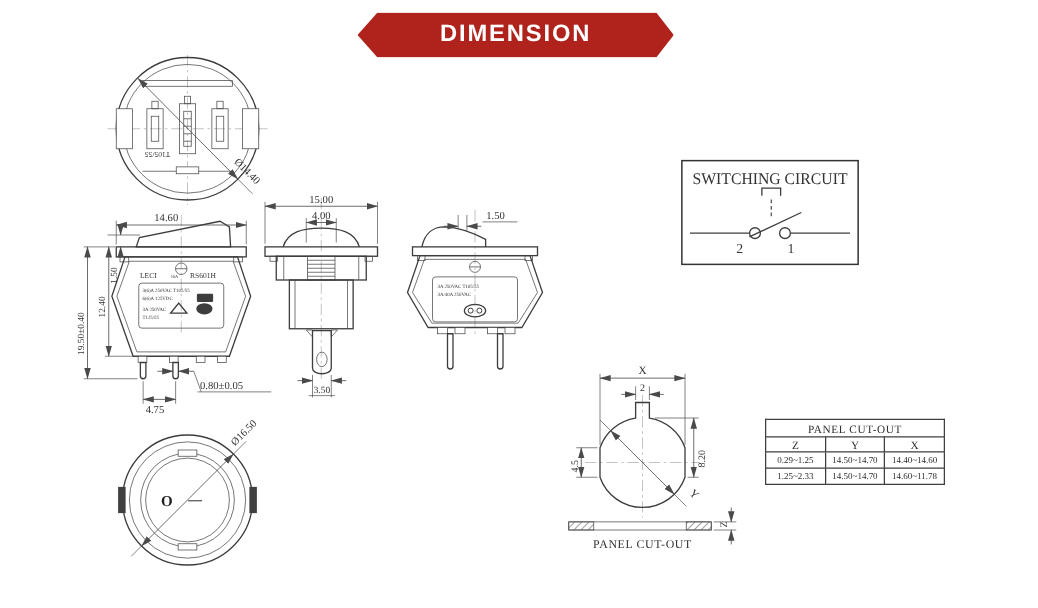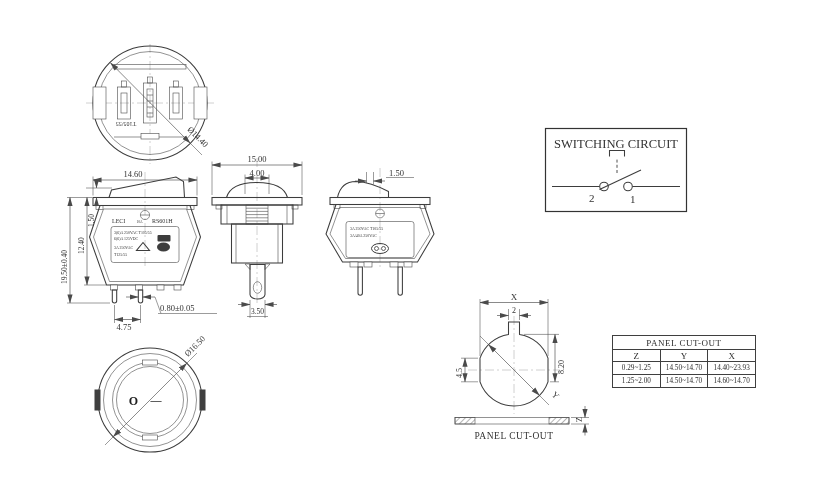--- a/index.html
+++ b/index.html
@@ -28,20 +28,23 @@
        font-family:"Liberation Serif",serif;font-weight:normal;color:#2e2e2e;}
   .tbl-title{font-size:9px;height:13px;letter-spacing:.5px;}
   .tbl-head{font-size:9px;height:11px;}
   .tbl-cell{font-size:7.2px;height:12px;white-space:nowrap;}
 </style>
 </head>
 <body>
 
 <div class="page">
 
+  <div class="banner">
+    <span>DIMENSION</span>
+  </div>
 
   <svg width="830" height="486" viewBox="0 0 830 486">
     <defs>
       <marker id="ar" viewBox="0 0 8 6" refX="7.6" refY="3" markerWidth="9" markerHeight="7" orient="auto-start-reverse" markerUnits="userSpaceOnUse">
         <path d="M0 0.7 L8 3 L0 5.3 Z" fill="#4a4a4a"></path>
       </marker>
       <pattern id="hat" width="4" height="4" patternUnits="userSpaceOnUse" patternTransform="rotate(45)">
         <line x1="0" y1="0" x2="0" y2="4" stroke="#6a6a6a" stroke-width="1"></line>
       </pattern>
     </defs>
@@ -285,24 +288,24 @@
             <th class="tbl-title" colspan="3">PANEL CUT-OUT</th>
           </tr>
       <tr>
         <th class="tbl-head" style="width:46px">Z</th>
         <th class="tbl-head" style="width:50px">Y</th>
         <th class="tbl-head" style="width:48px">X</th>
       </tr>
       <tr>
         <td class="tbl-cell">0.29~1.25</td>
         <td class="tbl-cell">14.50~14.70</td>
-        <td class="tbl-cell">14.40~23.93</td>
+        <td class="tbl-cell">14.40~14.60</td>
       </tr>
       <tr>
-        <td class="tbl-cell">1.25~2.00</td>
+        <td class="tbl-cell">1.25~2.33</td>
         <td class="tbl-cell">14.50~14.70</td>
-        <td class="tbl-cell">14.60~14.70</td>
+        <td class="tbl-cell">14.60~11.78</td>
       </tr>
     </tbody>
       </table>
   </div>
 
 </div>
 
 </body></html>

